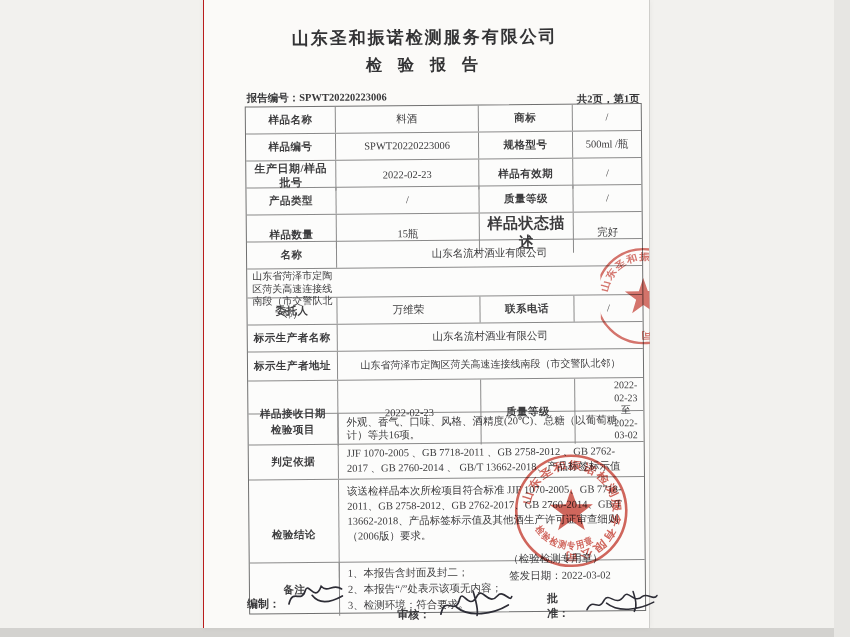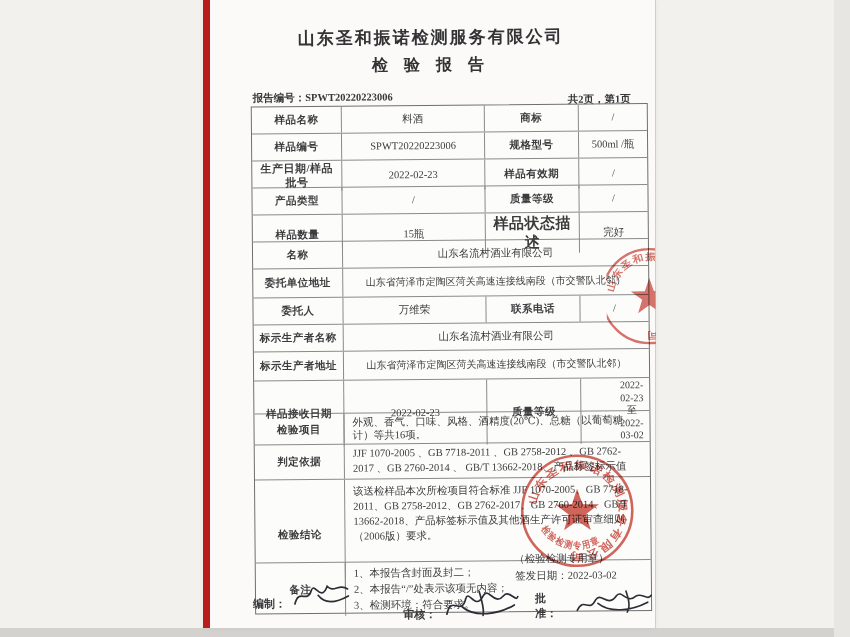--- a/index.html
+++ b/index.html
@@ -7,29 +7,29 @@
     width:850px;height:637px;overflow:hidden;position:relative;
     background:#f2f1ee;
     font-family:"Liberation Serif","DejaVu Serif",serif;
     color:#3a3a3c;
   }
   .photo-edge-bottom{position:absolute;left:0;top:628px;width:850px;height:9px;background:#d3d2cf;}
   .photo-edge-right{position:absolute;left:834px;top:0;width:16px;height:637px;background:#e7e6e3;}
   .paper{
     position:absolute;left:203px;top:0;width:445px;height:628px;
     background:#fbfaf8;
-    border-left:7px solid #b91c1c;border-right:1px solid #cfcecb;
+    border-left:1px solid #b91c1c;border-right:1px solid #cfcecb;
     box-shadow:0 0 6px rgba(0,0,0,0.05);
   }
   .doc{position:absolute;left:0;top:0;width:445px;height:628px;transform:rotate(-0.5deg);transform-origin:50% 40%;}
   .company-title{margin-top:26px;text-align:center;font-size:17px;font-weight:bold;letter-spacing:2px;color:#333335;}
   .report-title{margin-top:6px;text-align:center;font-size:16px;font-weight:bold;letter-spacing:6px;color:#333335;}
   .meta-line{position:relative;margin:14px 6px 0 44px;height:18px;font-size:10.5px;}
   .report-no{font-weight:600;color:#38383a;}
-  .pages-info{position:absolute;right:17px;top:4px;font-weight:600;color:#38383a;}
+  .pages-info{position:absolute;right:2px;top:4px;font-weight:600;color:#38383a;}
   .tbl{
     position:absolute;left:42px;top:105px;width:395px;
     border:1.2px solid #6f6f6f;background:rgba(255,255,255,0.4);
     font-size:10.5px;color:#3c3c3e;
   }
   .row{display:grid;border-bottom:1px solid #8a8a8a;}
   .row:last-child{border-bottom:none;}
   .row.g4{grid-template-columns:90px 143px 94px 68px;}
   .row.g2{grid-template-columns:90px 305px;}
   .c{border-right:1px solid #8a8a8a;display:flex;align-items:center;justify-content:center;text-align:center;padding:1px 3px;box-sizing:border-box;line-height:1.25;}
@@ -99,21 +99,20 @@
         <div class="c lab" style="font-size:15px;">样品状态描述</div>
         <div class="c">完好</div>
       </div>
 
       <div class="row g2" style="height:26px;">
         <div class="c lab">名称</div>
         <div class="c">山东名流村酒业有限公司</div>
       </div>
 
       <div class="row g2" style="height:28px;">
-        <div class="c lab">委托单位地址</div>
         <div class="c" style="font-size:10px;">山东省菏泽市定陶区菏关高速连接线南段（市交警队北邻）</div>
       </div>
 
       <div class="row g4" style="height:26px;">
         <div class="c lab">委托人</div>
         <div class="c">万维荣</div>
         <div class="c lab">联系电话</div>
         <div class="c">/</div>
       </div>
 
@@ -198,21 +197,21 @@
         <svg class="sig" width="62" height="30" viewBox="0 0 62 30" style="transform:rotate(-6deg);">
           <path d="M4,22 C10,6 16,24 22,10 C26,2 30,24 38,8 C44,16 50,6 58,13 M28,16 C34,26 46,25 58,20" fill="none" stroke="#2d2d36" stroke-width="1.7" stroke-linecap="round"></path>
         </svg>
       </div>
       <div class="sig-group" style="left:150px;top:-2px;">
         <span>审核：</span>
         <svg class="sig" width="80" height="34" viewBox="0 0 80 34" style="transform:rotate(-4deg);">
           <path d="M6,26 C12,6 20,30 26,12 C30,2 34,26 44,10 C50,2 54,22 64,12 C70,6 76,20 78,14 M22,20 C34,32 58,30 74,22 M40,6 C42,16 44,24 42,30" fill="none" stroke="#2d2d36" stroke-width="1.7" stroke-linecap="round"></path>
         </svg>
       </div>
-      <div class="sig-group" style="left:282px;top:0;justify-content:flex-end;">
+      <div class="sig-group" style="left:300px;top:0;justify-content:flex-end;">
         <span>批准：</span>
         <svg class="sig" width="86" height="32" viewBox="0 0 86 32" style="transform:rotate(-3deg);">
           <path d="M6,22 C14,8 18,26 26,12 C32,4 38,22 48,9 C54,3 58,19 68,11 C74,7 80,17 84,11 M28,16 C40,27 62,26 80,18 M58,5 C60,13 62,21 58,27" fill="none" stroke="#2d2d36" stroke-width="1.7" stroke-linecap="round"></path>
         </svg>
       </div>
     </div>
 
   </div>
 </div>
 

